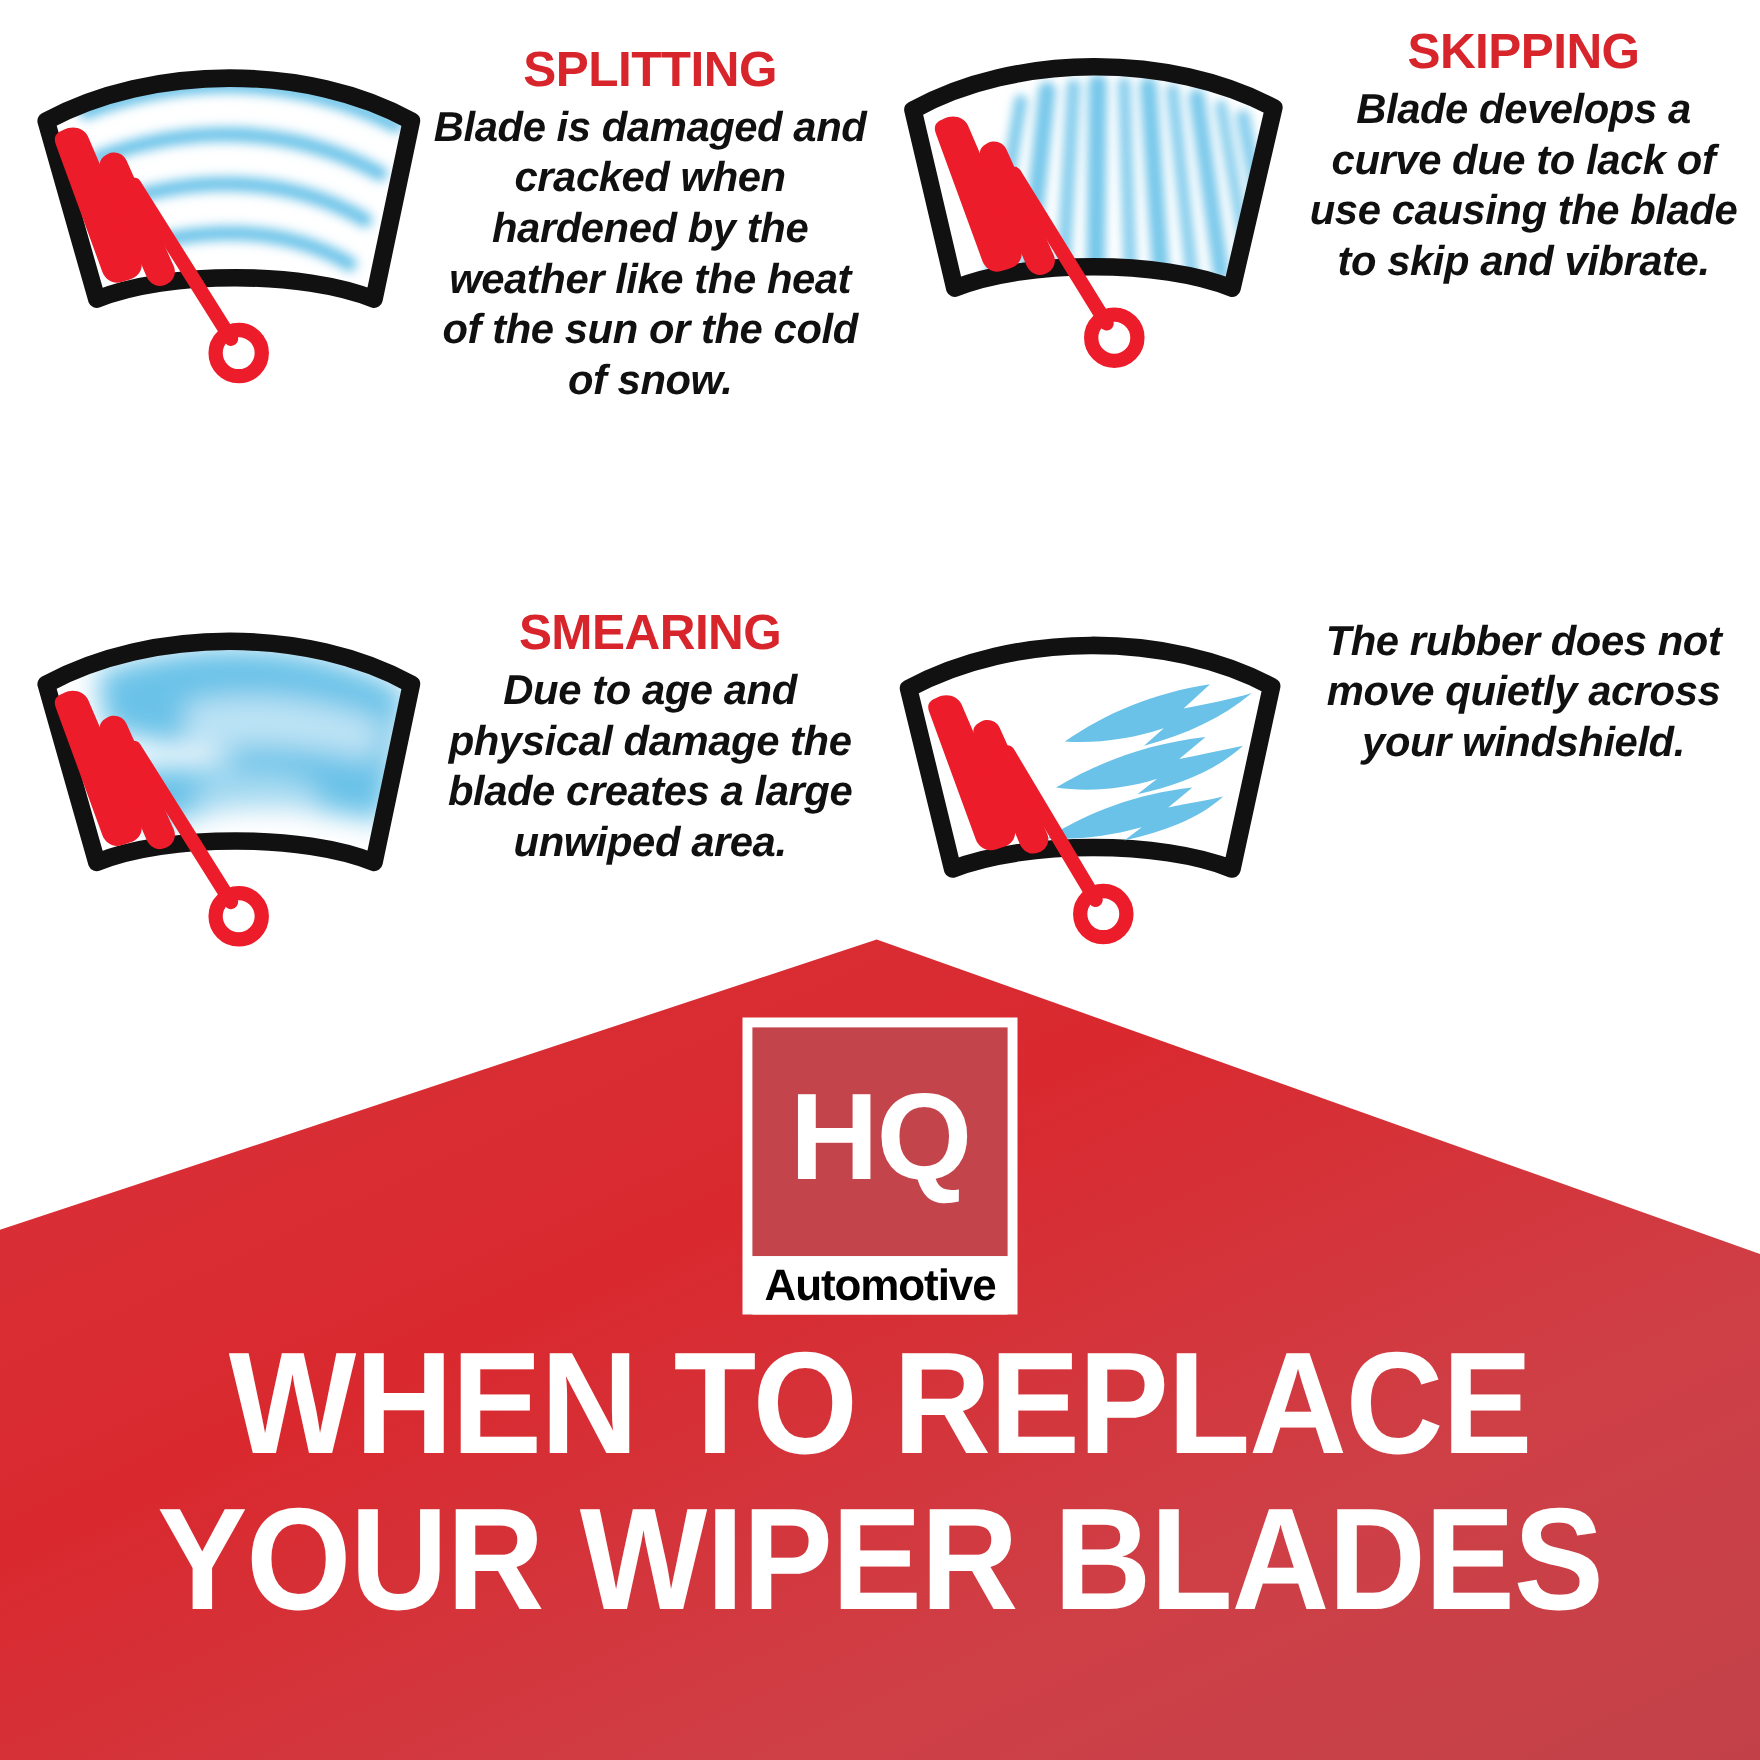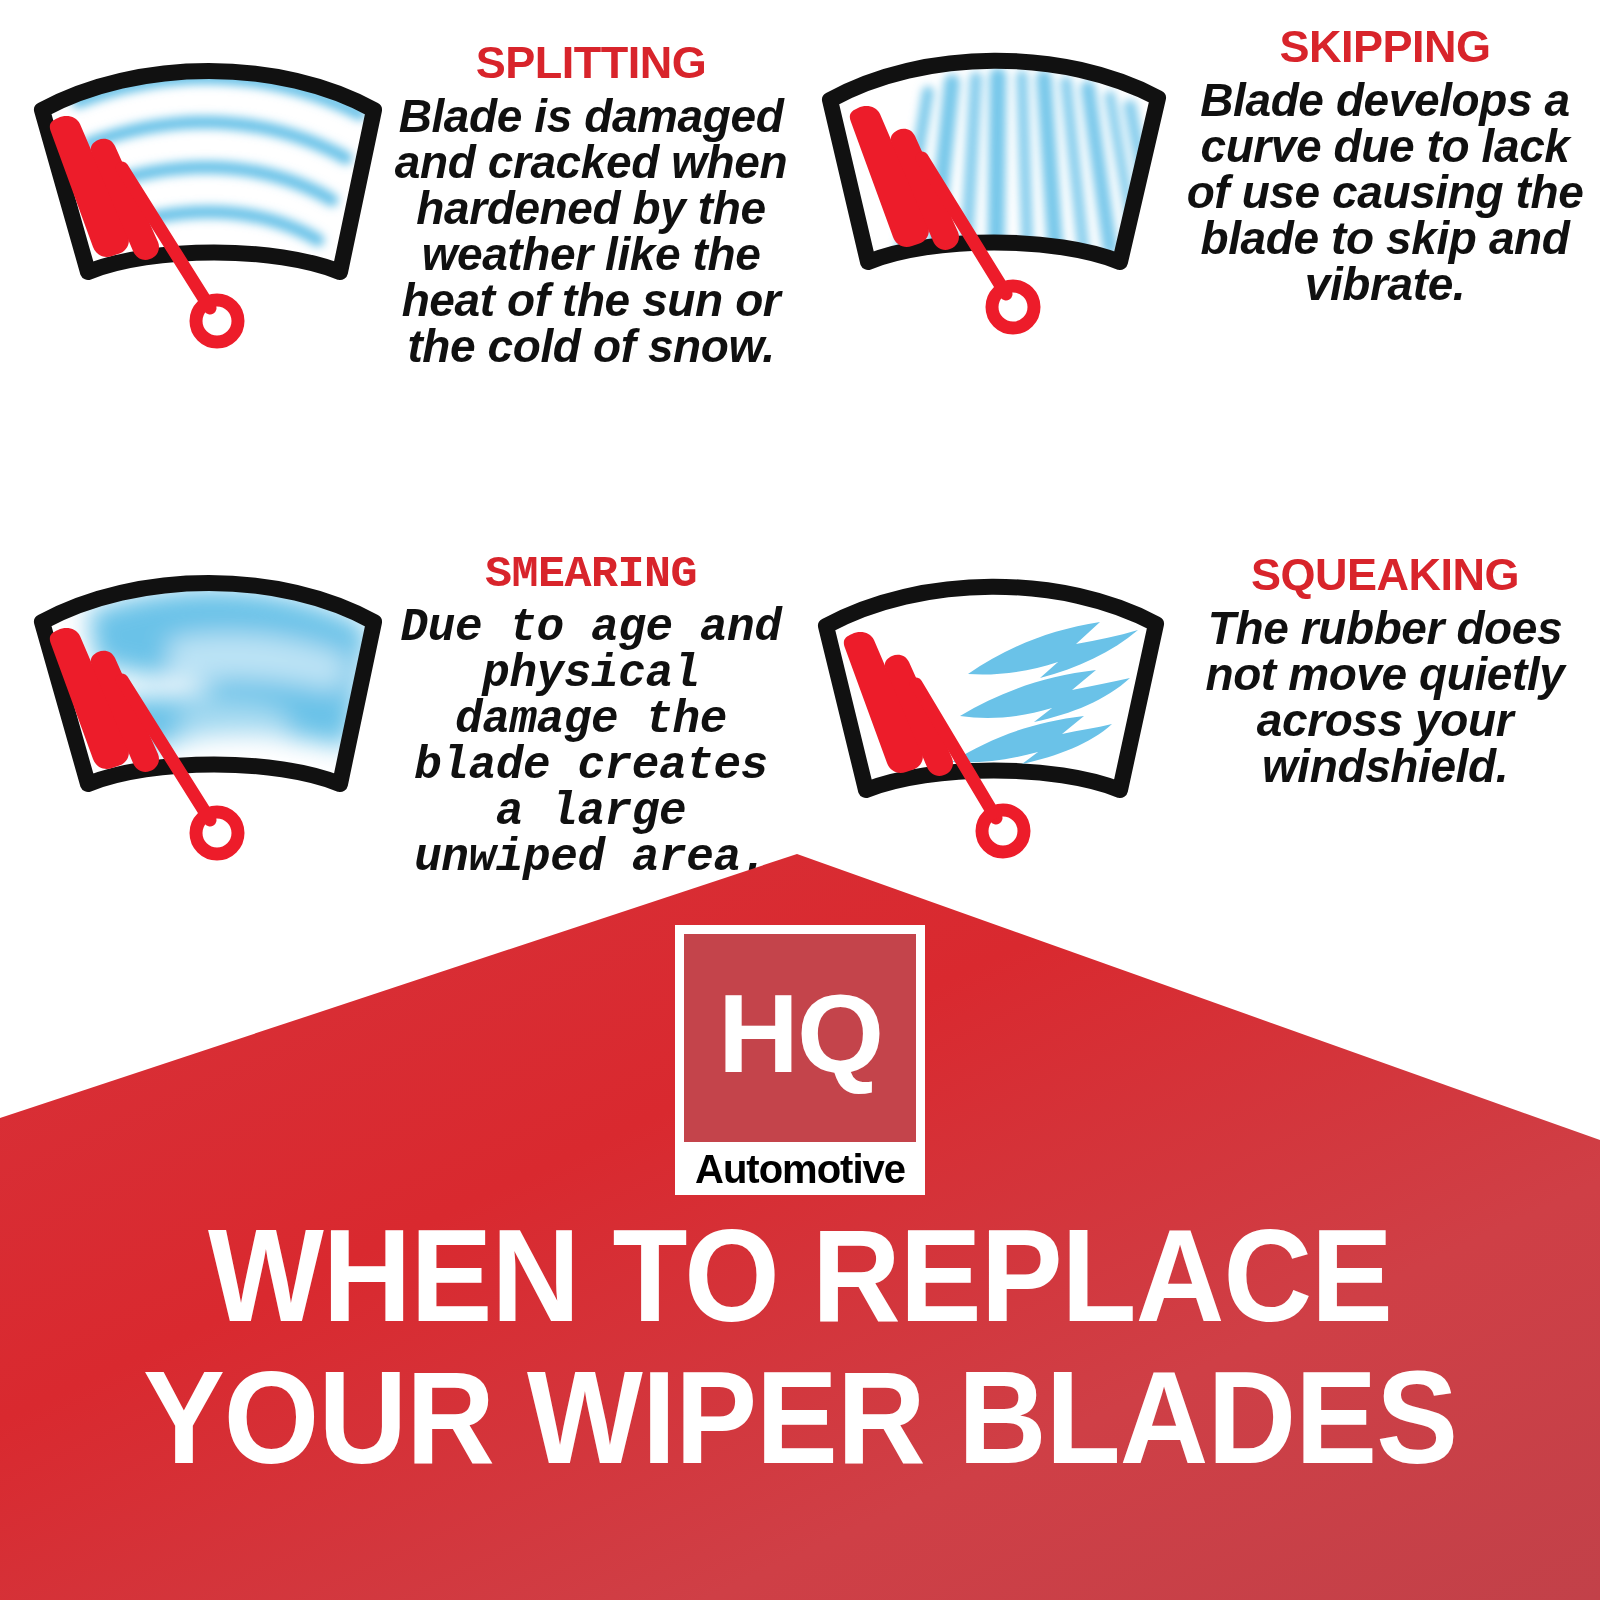--- a/index.html
+++ b/index.html
@@ -21,30 +21,30 @@
     font-weight:bold;
     font-size:45px;
     letter-spacing:-0.5px;
     line-height:1.0;
     white-space:nowrap;
   }
   .p-desc{
     color:#101010;
     font-weight:bold;
     font-style:italic;
-    font-size:46px;
+    font-size:38px;
     line-height:46px;
     letter-spacing:-0.4px;
     margin-top:8px;
   }
 
   
   #panel-splitting { left:18px;  top:40px;  width:770px; }
   #panel-skipping  { left:800px; top:24px;  width:790px; }
-  #panel-smearing  { left:18px;  top:552px; width:770px;font-family:Liberation Mono, monospace; }
+  #panel-smearing  { left:18px;  top:552px; width:770px; }
   #panel-squeaking { left:800px; top:552px; width:790px; }
 
   #panel-splitting .copy{ width:390px; margin-left:-4px; }
   #panel-skipping  .copy{ width:400px; }
   #panel-smearing  .copy{ width:390px; margin-left:-4px; }
   #panel-squeaking .copy{ width:400px; }
 
   .wsvg{ display:block; }
 
   
@@ -223,21 +223,20 @@
         </g>
         <g fill="#ed1c2a">
           <path d="M52,82 C60,78 70,80 74,88 L122,200 C125,208 120,216 112,218 L106,220 C98,223 90,219 87,211 L45,96 C42,88 45,85 52,82 Z"></path>
           <path d="M92,104 C98,101 106,103 109,110 L152,206 C155,213 151,221 144,223 C137,226 130,222 127,215 L86,118 C83,111 86,107 92,104 Z"></path>
         </g>
         <line x1="116" y1="132" x2="196" y2="266" stroke="#ed1c2a" stroke-width="13" stroke-linecap="round"></line>
         <circle cx="203" cy="279" r="21" fill="none" stroke="#ed1c2a" stroke-width="13"></circle>
       </svg>
     </div>
     <div class="copy">
-      <div class="p-title">SQUEAKING</div>
       <div class="p-desc">The rubber does not move quietly across your windshield.</div>
     </div>
   </div>
 
   <div id="banner">
     <svg class="bg" width="1600" height="760" viewBox="0 0 1600 760" preserveAspectRatio="none" xmlns="http://www.w3.org/2000/svg">
       <defs>
         <linearGradient id="bannerGrad" x1="0" y1="0" x2="1" y2="1">
           <stop offset="0%" stop-color="#d8323a"></stop>
           <stop offset="38%" stop-color="#d9292f"></stop>

